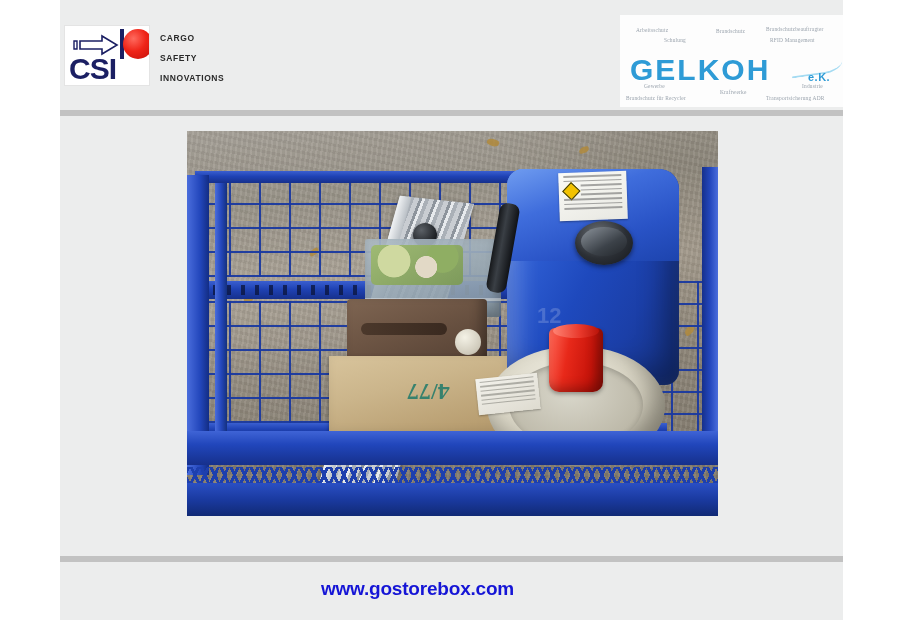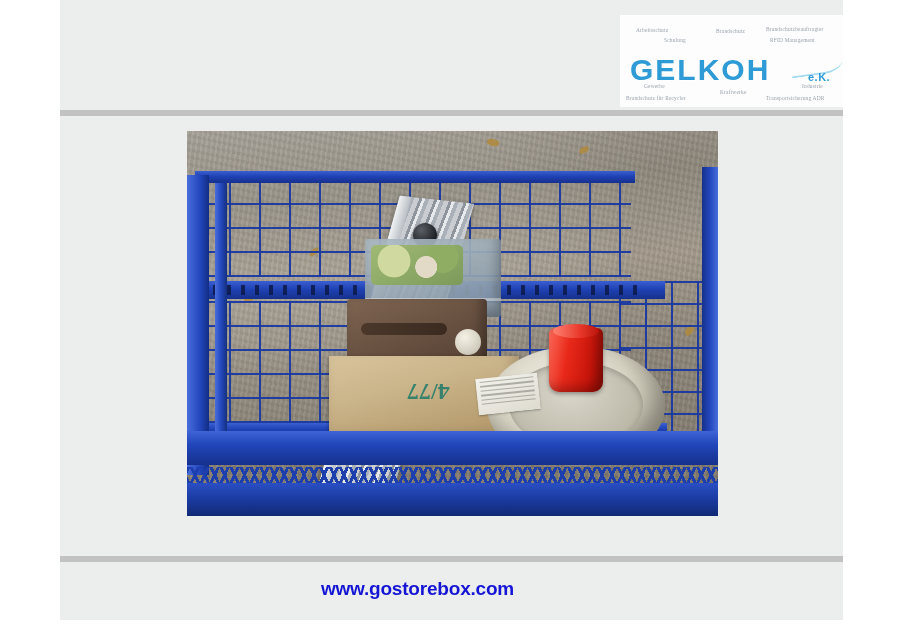--- a/index.html
+++ b/index.html
@@ -249,21 +249,35 @@
     position:absolute;height:10px;
     background:repeating-linear-gradient(90deg, rgba(10,20,60,.85) 0 4px, rgba(0,0,0,0) 4px 14px);
     opacity:.9;
   }
 </style>
 </head>
 <body>
 
 <div class="slide">
 
-
+  <div class="csi-logo">
+    <svg class="csi-arrow" viewBox="0 0 48 24">
+      <path d="M2 8 L2 16 L5 16 L5 8 Z" fill="#ffffff" stroke="#1b1f63" stroke-width="1.4"></path>
+      <path d="M8 8 L30 8 L30 3 L45 12 L30 21 L30 16 L8 16 Z" fill="#ffffff" stroke="#1b1f63" stroke-width="1.6"></path>
+    </svg>
+    <div class="csi-bar"></div>
+    <div class="csi-ball"></div>
+    <div class="csi-text">CSI</div>
+  </div>
+
+  <div class="csi-words">
+    <div>CARGO</div>
+    <div>SAFETY</div>
+    <div>INNOVATIONS</div>
+  </div>
 
 
   <div class="gelkoh">
     <div class="gk-word" style="left:16px;top:12px;">Arbeitsschutz</div>
     <div class="gk-word" style="left:44px;top:22px;">Schulung</div>
     <div class="gk-word" style="left:96px;top:13px;">Brandschutz</div>
     <div class="gk-word" style="left:146px;top:11px;">Brandschutzbeauftragter</div>
     <div class="gk-word" style="left:150px;top:22px;">RFID Management</div>
 
     <div class="gk-swoosh"></div>
@@ -313,20 +327,37 @@
     </div>
 
     <div class="box-brown">
       <div class="brown-dot"></div>
     </div>
 
     <div class="box-card">
       <div class="box-mark">4/77</div>
     </div>
 
+    <div class="can">
+      <div class="can-top"></div>
+      <div class="can-handle"></div>
+      <div class="can-label">
+        <i></i>
+          <i></i>
+        <div class="haz"></div>
+        <i style="margin-left:22px;"></i>
+          <i style="margin-left:22px;"></i>
+          <i style="margin-left:22px;"></i>
+        <i></i>
+          <i></i>
+          <i></i>
+      </div>
+      <div class="can-cap"></div>
+      <div class="can-emb" style="left:30px;top:134px;">12</div>
+    </div>
 
     <div class="drum">
       <div class="drum-ring"></div>
       <div class="drum-label">
         <i></i>
           <i></i>
           <i></i>
           <i></i>
           <i></i>
           <i></i>

